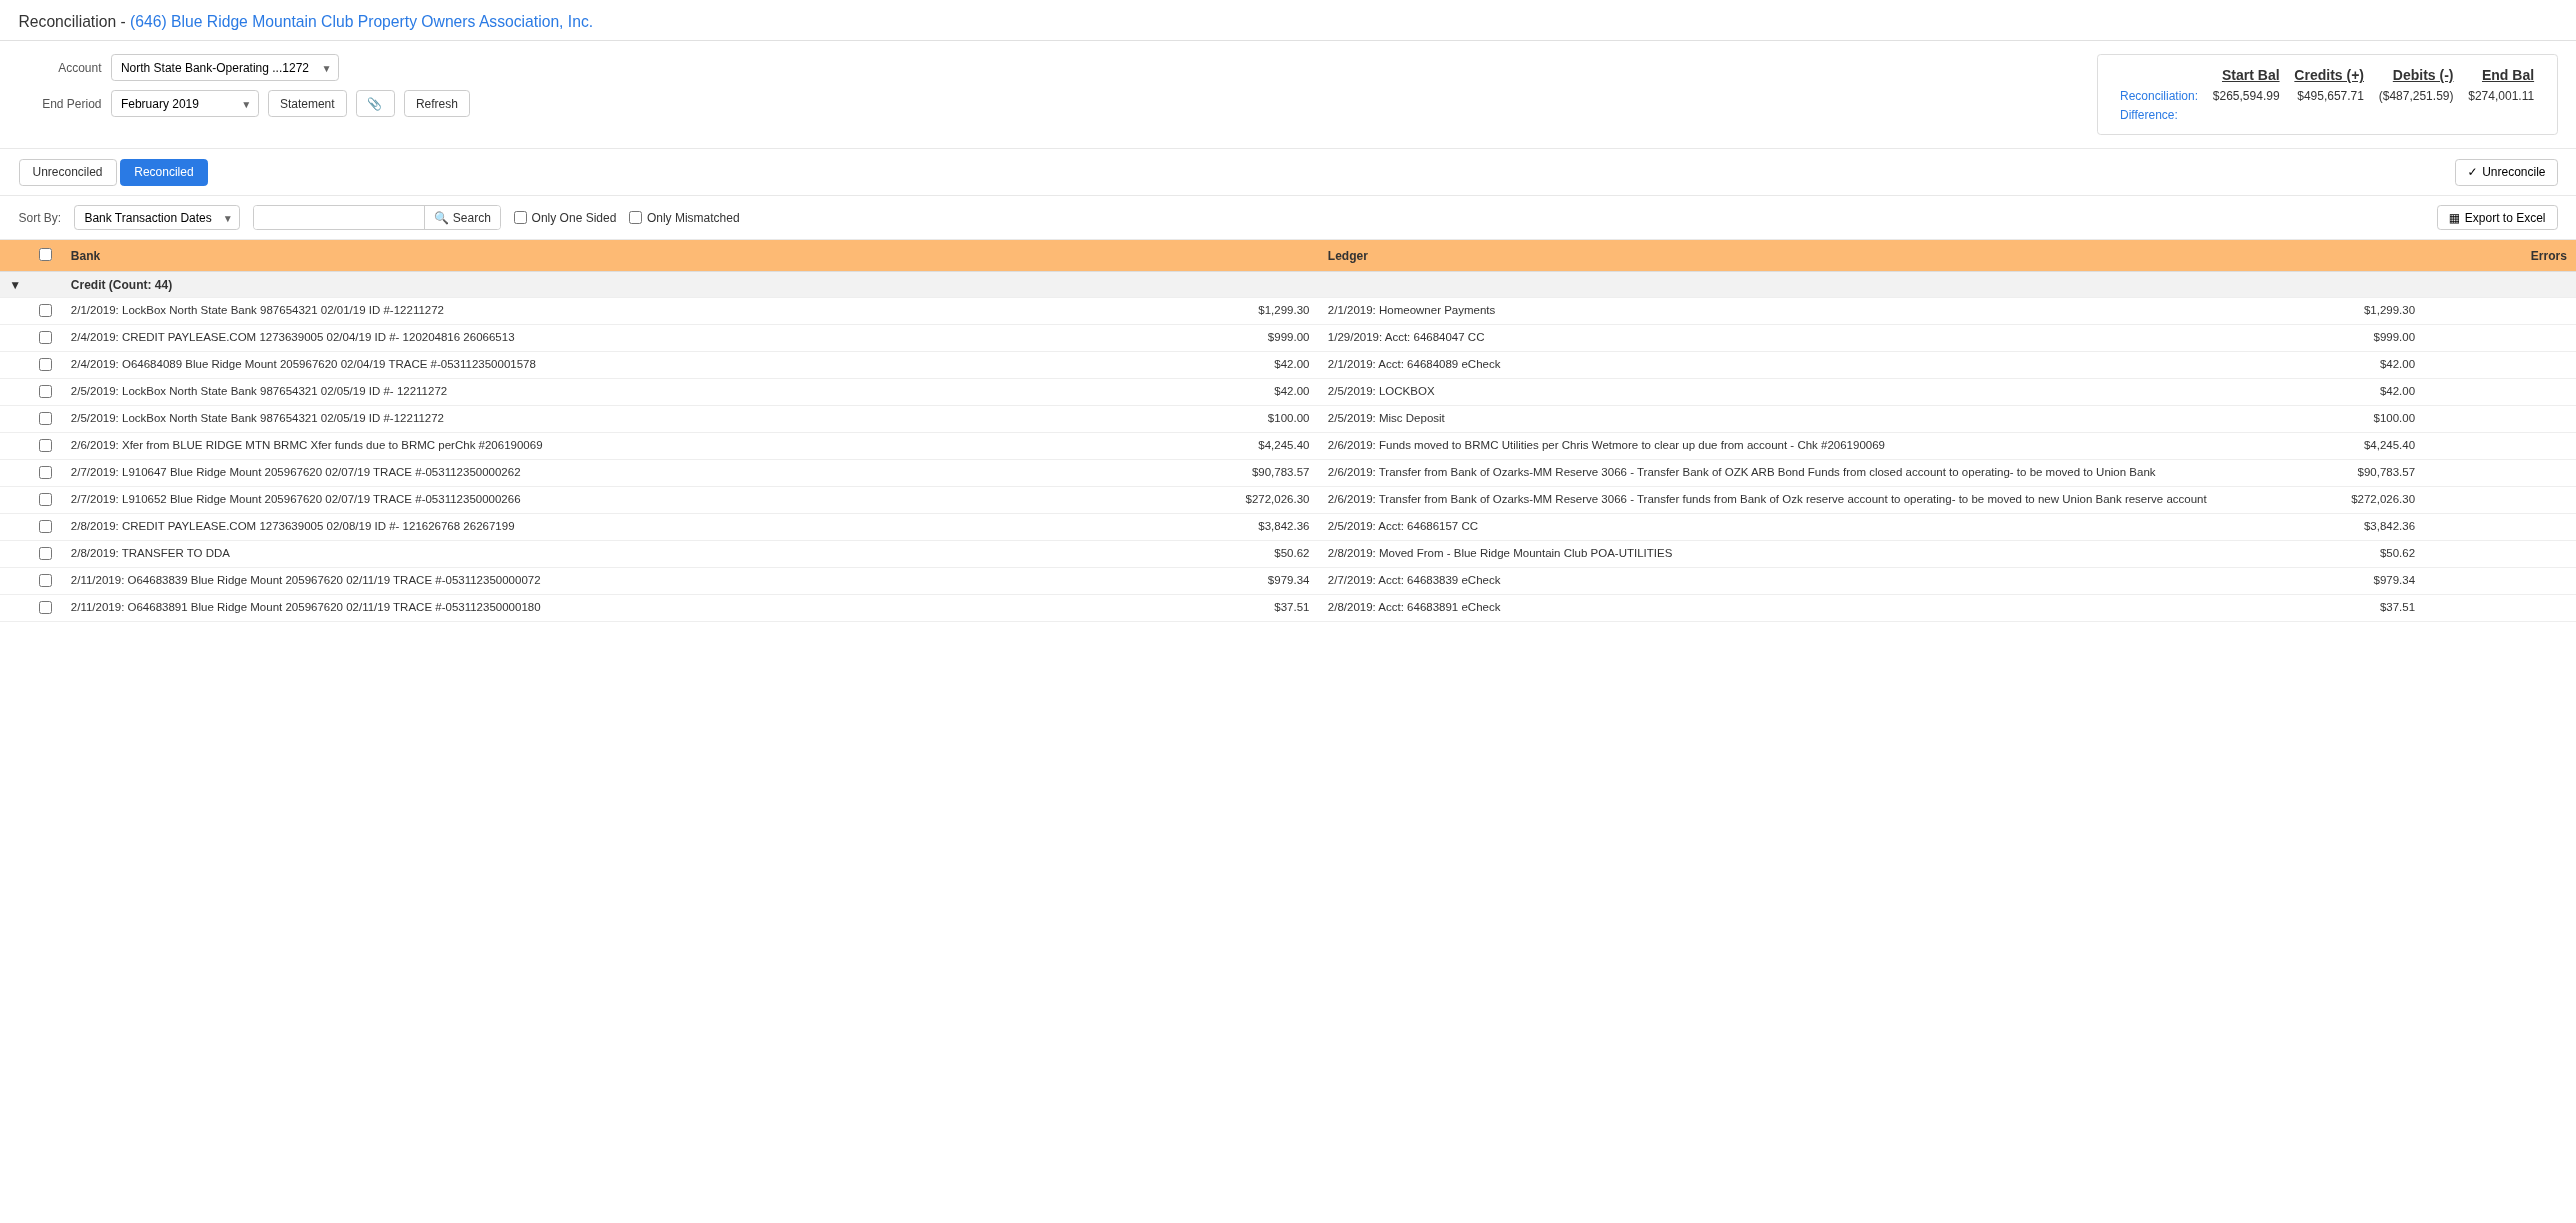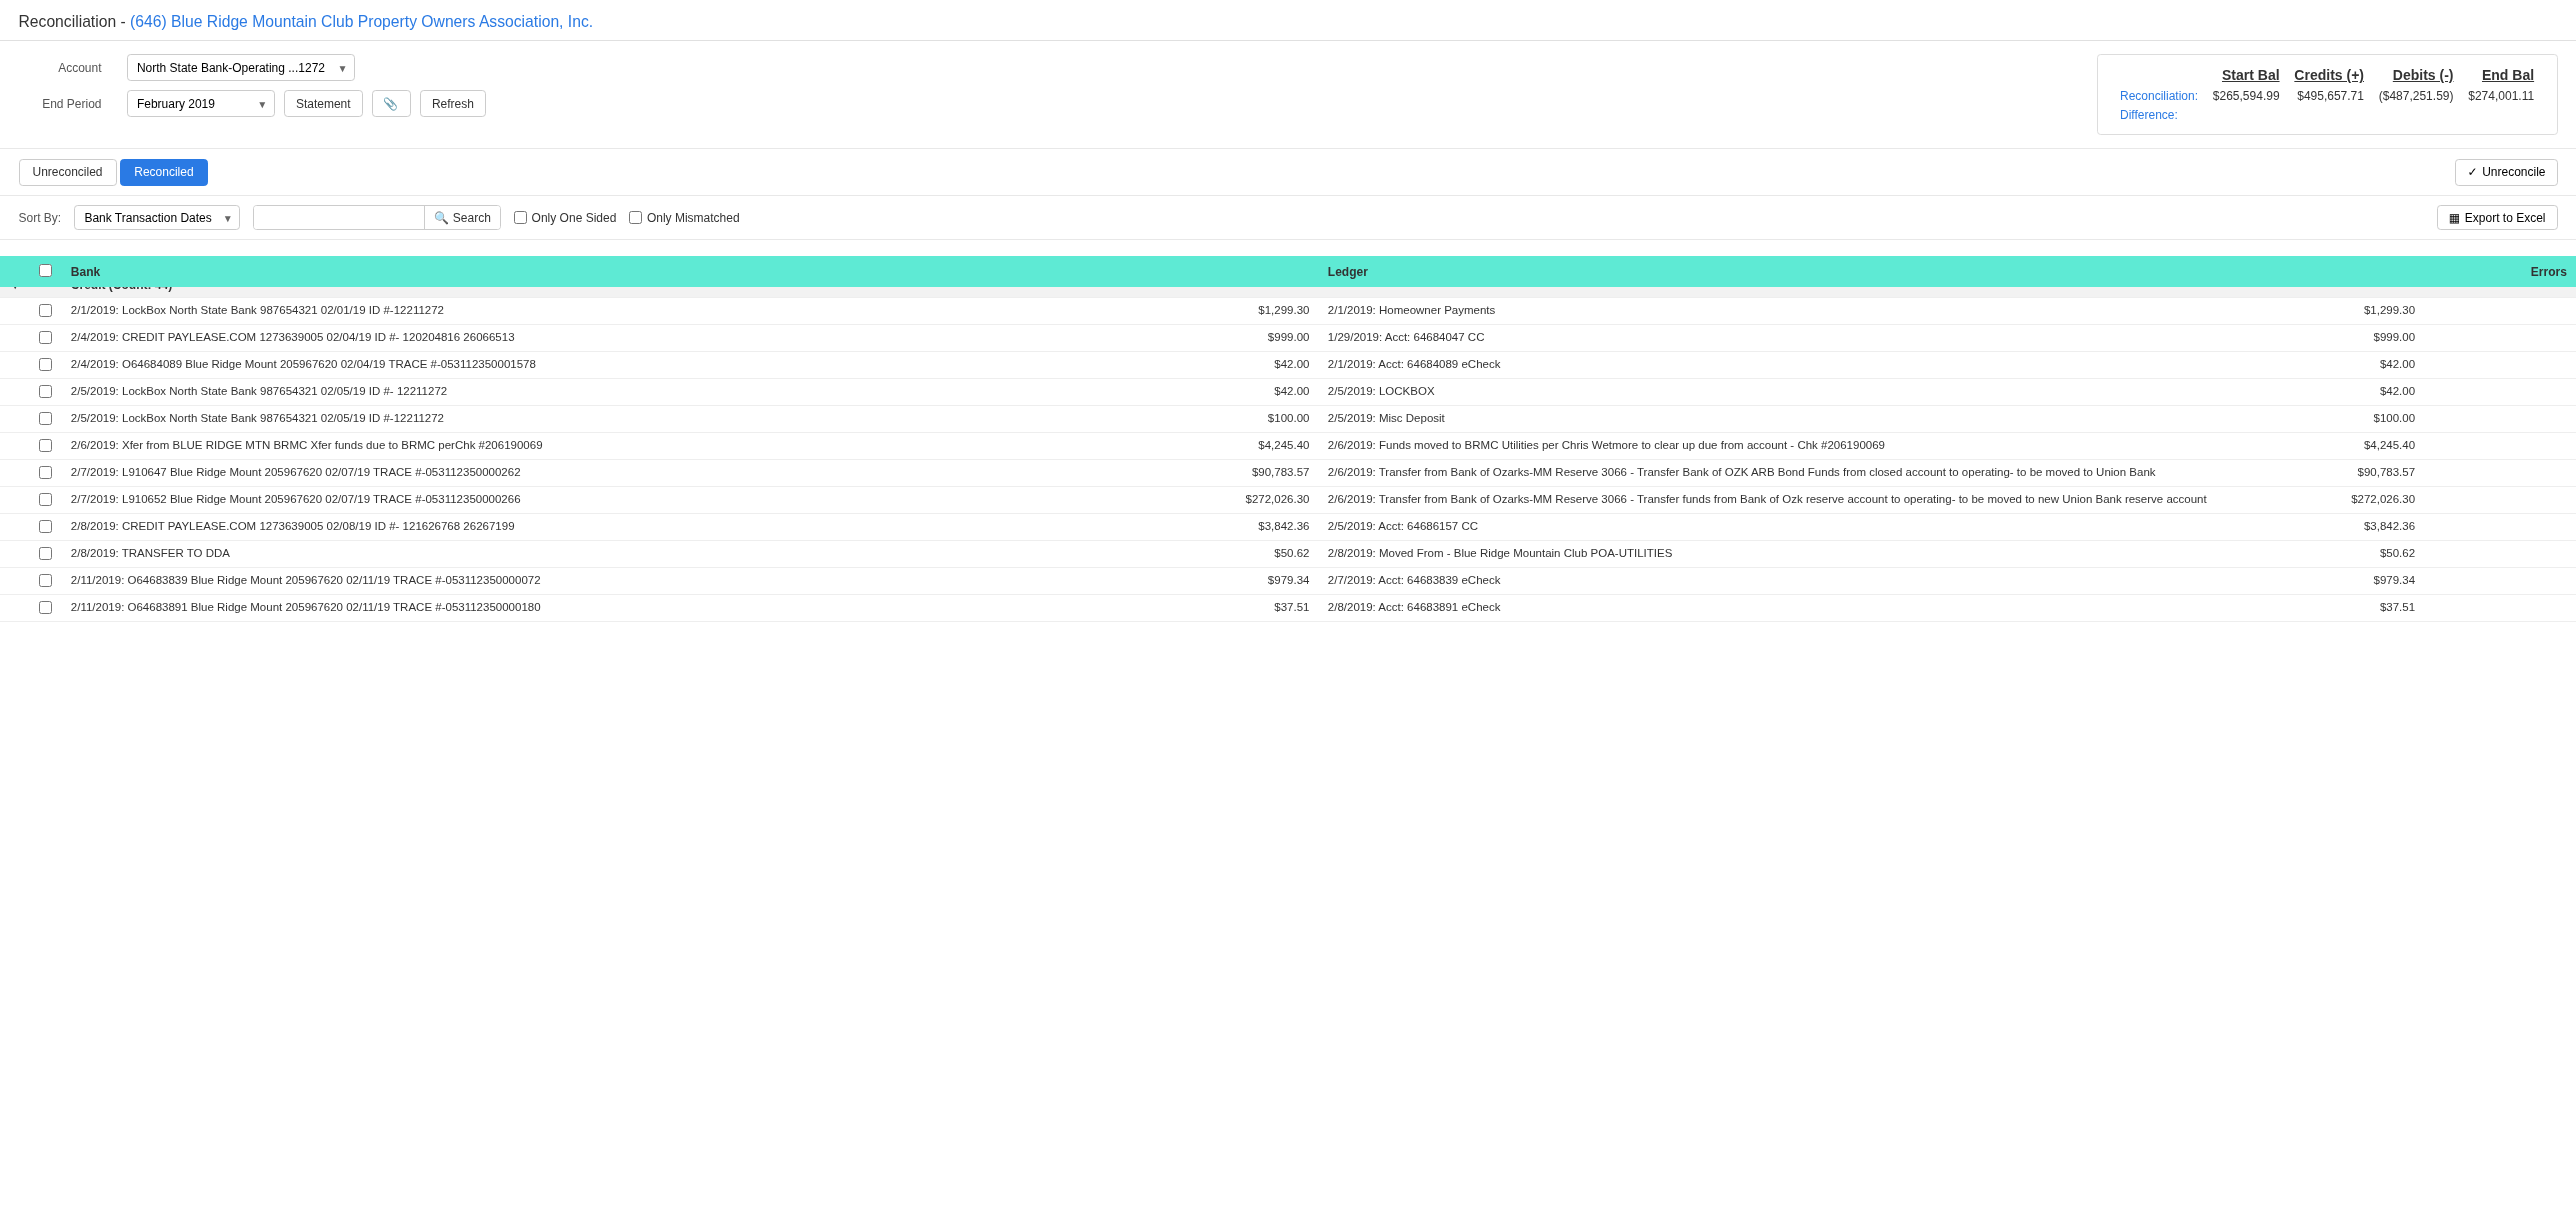--- a/index.html
+++ b/index.html
@@ -4,21 +4,21 @@
   <style>
     * { box-sizing: border-box; margin: 0; padding: 0; }
     body { font-family: Arial, sans-serif; font-size: 12px; color: #333; background: #fff; }
 
     .page-header { padding: 13px 18.5px 9.2px; border-bottom: 0.9px solid #e0e0e0; }
 
     .top-controls { display: flex; padding: 13px 18.5px; gap: 26px; align-items: flex-start; border-bottom: 0.9px solid #e8e8e8; }
     .left-controls { display: flex; flex-direction: column; gap: 9.2px; flex: 1; }
     .control-row { display: flex; align-items: center; gap: 9.2px; }
     .control-label { width: 83px; text-align: right; color: #555; font-size: 12px; }
-    .select-wrapper { position: relative; display: inline-block; margin-left: 16px; }
+    .select-wrapper { position: relative; display: inline-block; }
     .select-wrapper select { appearance: none; border: 0.9px solid #ccc; border-radius: 3.7px; padding: 5.5px 28px 5.5px 9.2px; font-size: 12px; background: #fff; min-width: 203px; cursor: pointer; }
     .select-arrow { position: absolute; right: 7.4px; top: 50%; transform: translateY(-50%); pointer-events: none; color: #666; font-size: 10.2px; }
     .period-select select { min-width: 148px; }
     .btn { border: 0.9px solid #ccc; border-radius: 3.7px; padding: 5.5px 11px; font-size: 12px; background: #fff; cursor: pointer; display: inline-flex; align-items: center; gap: 4.6px; color: #333; }
 
     .right-summary { border: 0.9px solid #ddd; border-radius: 3.7px; padding: 9.2px 15px; min-width: 444px; }
     .summary-table { width: 100%; border-collapse: collapse; }
     .summary-table th { font-size: 14px; font-weight: 600; text-align: right; padding: 2.8px 7.4px; color: #333; text-decoration: underline; }
     .summary-table th:first-child { text-align: left; }
     .summary-table td { font-size: 12px; text-align: right; padding: 2.8px 7.4px; color: #333; }
@@ -35,21 +35,21 @@
     .sort-select-wrapper { position: relative; display: inline-block; }
     .sort-select-wrapper select { appearance: none; border: 0.9px solid #ccc; border-radius: 3.7px; padding: 4.6px 26px 4.6px 9.2px; font-size: 12px; background: #fff; cursor: pointer; min-width: 166px; }
     .search-wrapper { display: flex; align-items: center; border: 0.9px solid #ccc; border-radius: 3.7px; overflow: hidden; }
     .search-input { border: none; outline: none; padding: 4.6px 7.4px; font-size: 12px; min-width: 129px; }
     .search-btn { background: #fff; border: none; border-left: 0.9px solid #ccc; padding: 4.6px 9.2px; cursor: pointer; font-size: 12px; color: #333; display: flex; align-items: center; gap: 3.7px; }
     .checkbox-label { display: flex; align-items: center; gap: 4.6px; font-size: 12px; cursor: pointer; }
     .export-btn { border: 0.9px solid #ccc; border-radius: 3.7px; padding: 4.6px 11px; font-size: 12px; background: #fff; cursor: pointer; display: inline-flex; align-items: center; gap: 4.6px; margin-left: auto; }
 
     .data-table-wrapper { overflow-x: auto; }
     .data-table { width: 100%; border-collapse: collapse; }
-    .data-table th { background: #5eead4; border-bottom: 1.8px solid #ddd; padding: 7.4px 9.2px; text-align: left; font-size: 12px; font-weight: 600; color: #333; position: sticky; top: 16px; }
+    .data-table th { background: #fdba74; border-bottom: 1.8px solid #ddd; padding: 7.4px 9.2px; text-align: left; font-size: 12px; font-weight: 600; color: #333; position: sticky; top: 0; }
     .data-table th.right { text-align: right; }
     .data-table td { border-bottom: 0.9px solid #eee; padding: 5.5px 9.2px; font-size: 11.5px; vertical-align: top; }
     .data-table td.amount { text-align: right; white-space: nowrap; }
     .data-table td.errors { text-align: left; }
     .group-header { background: #f2f2f2; }
     .group-header td { font-weight: 600; font-size: 12px; padding: 5.5px 9.2px; }
     .checkbox-cell { width: 28px; text-align: center; }
     .col-checkbox { width: 28px; }
     .col-arrow { width: 22px; }
     .bank-col { width: 42%; }

